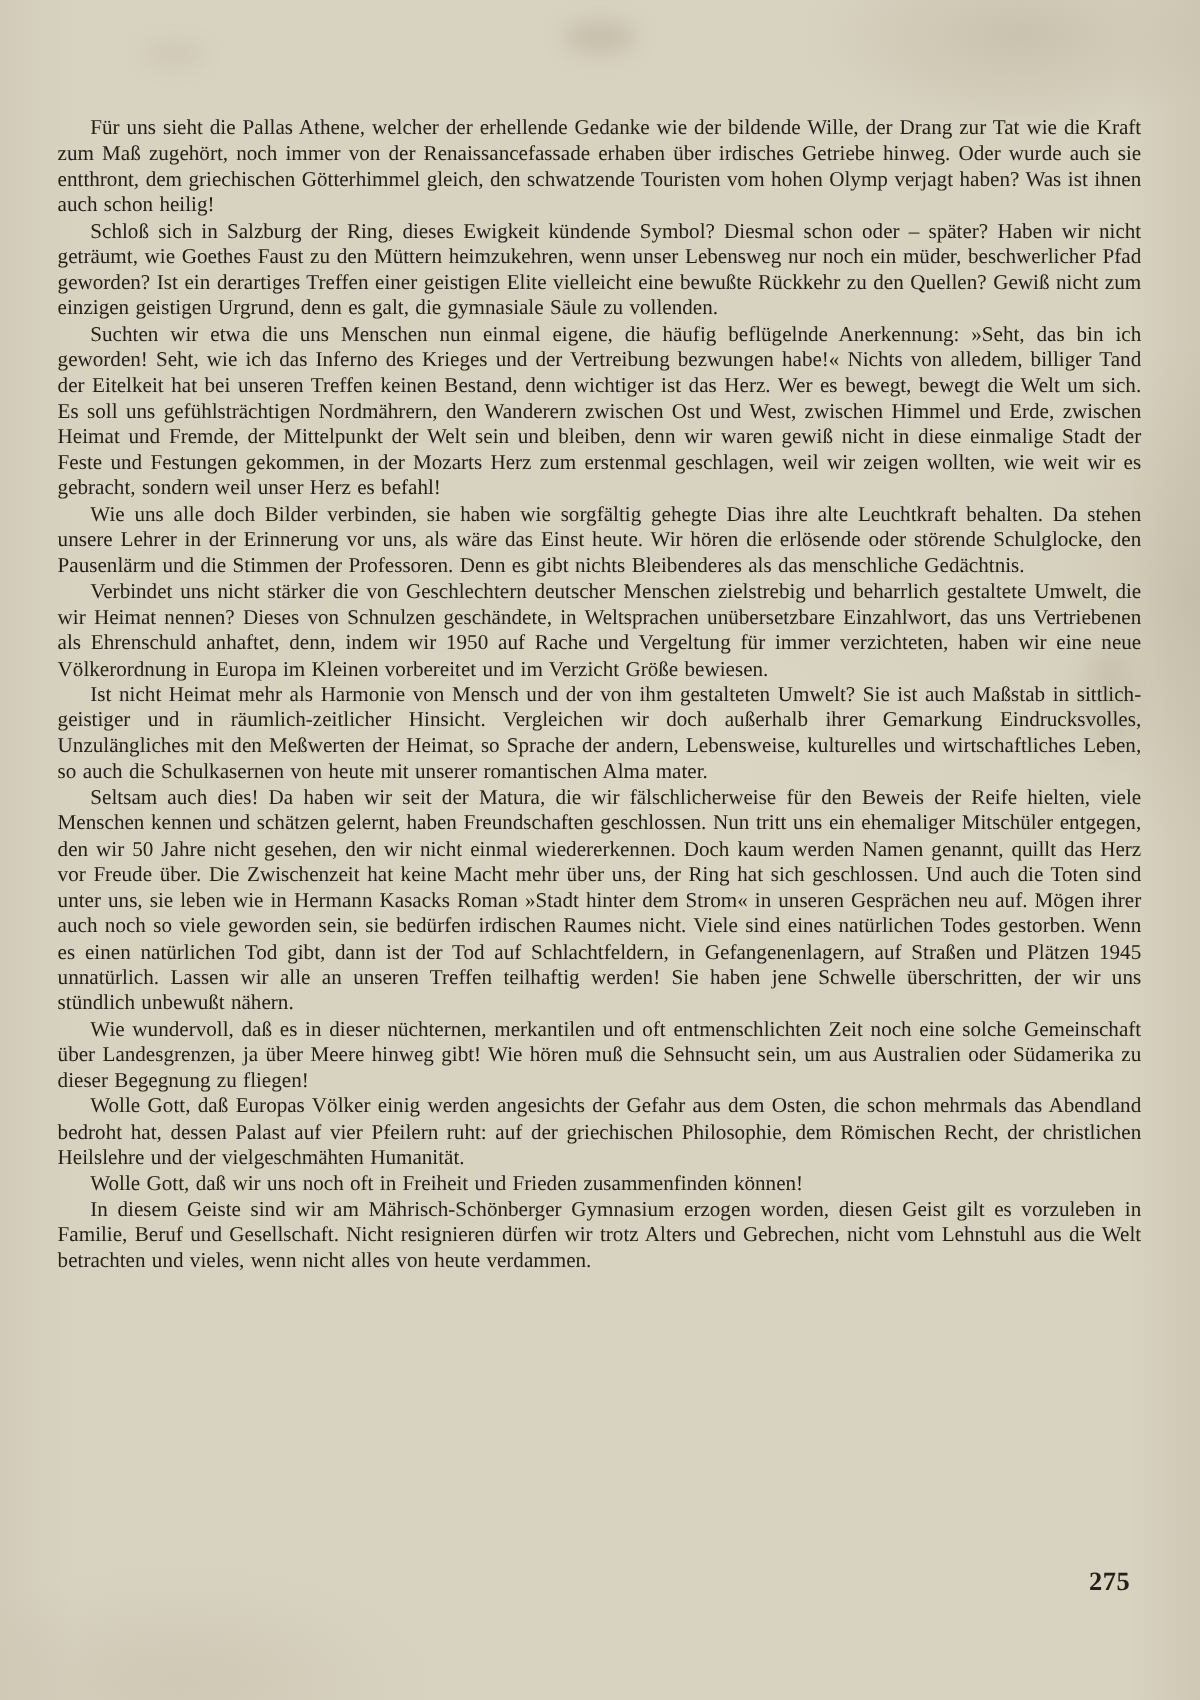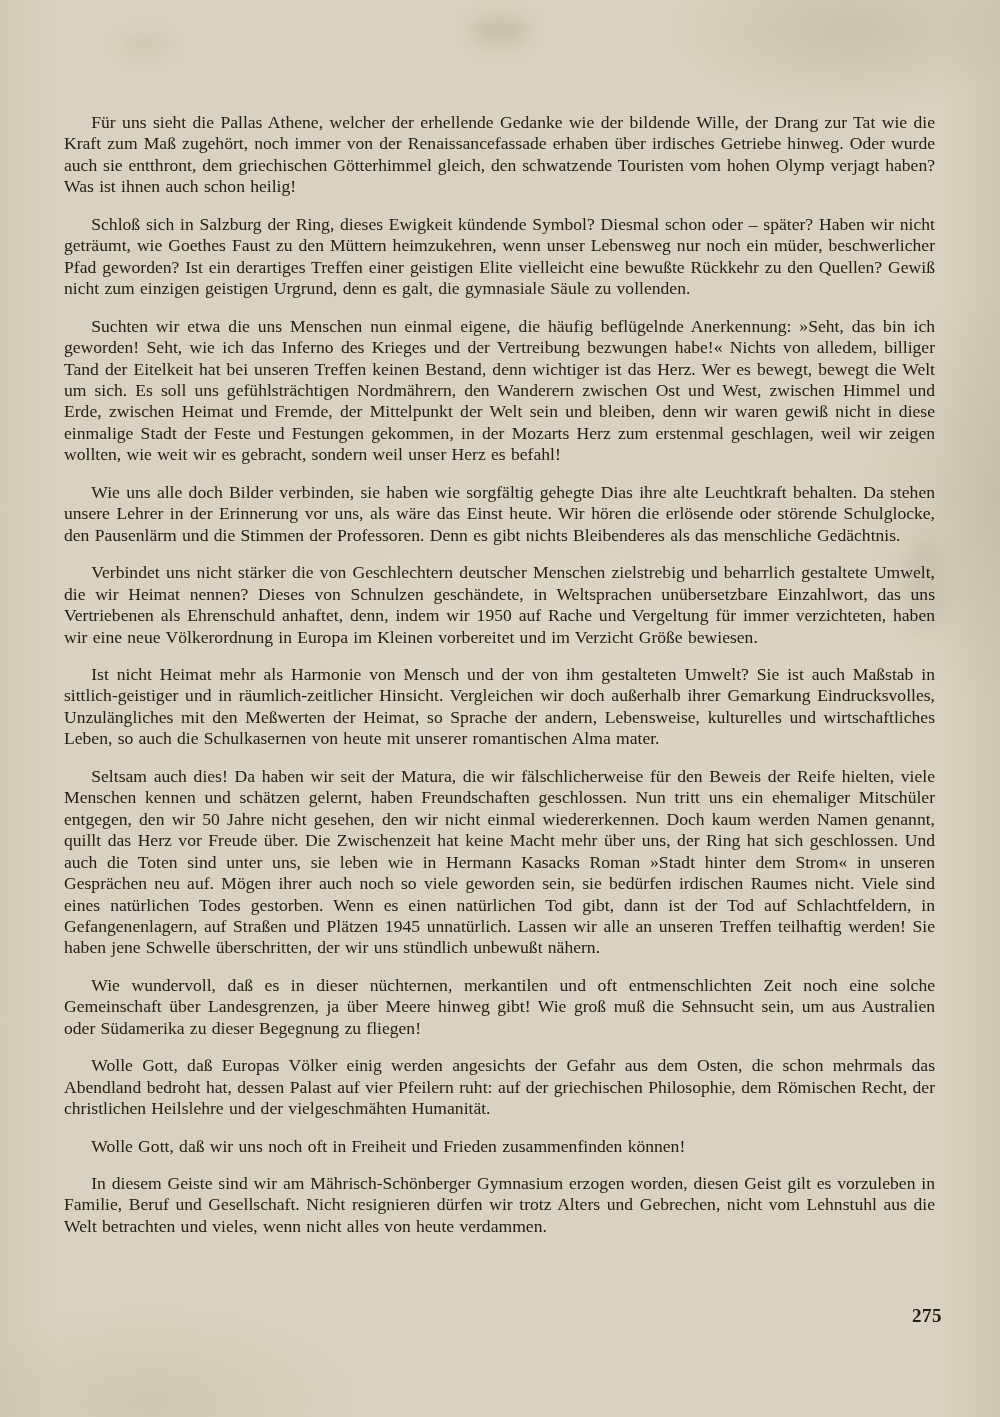--- a/index.html
+++ b/index.html
@@ -27,29 +27,29 @@
     top: 96px;
     width: 903px;
     font-size: 17.6px;
     line-height: 1.22;
     text-align: justify;
     hyphens: auto;
     -webkit-hyphens: auto;
     word-spacing: 0.05em;
   }
   .text-block p {
-    margin: 16px;
+    margin: 0;
     text-indent: 1.55em;
     font-family: Liberation Serif, serif;
   }
   .page-number {
     position: absolute;
     right: 58px;
     top: 1305px;
-    font-size: 19px;
+    font-size: 22px;
     font-weight: bold;
     letter-spacing: 0.5px;
   }
   .smudge {
     position: absolute;
     pointer-events: none;
     border-radius: 50%;
     filter: blur(9px);
   }
   .smudge-a { left: 470px; top: 18px;  width: 60px; height: 26px; background: rgba(115,105,80,0.18); }
@@ -64,19 +64,19 @@
 <div class="smudge smudge-c"></div>
 
 <div class="text-block">
   <p>Für uns sieht die Pallas Athene, welcher der erhellende Gedanke wie der bildende Wille, der Drang zur Tat wie die Kraft zum Maß zugehört, noch immer von der Renaissancefassade erhaben über irdisches Getriebe hinweg. Oder wurde auch sie entthront, dem griechischen Götterhimmel gleich, den schwatzende Touristen vom hohen Olymp verjagt haben? Was ist ihnen auch schon heilig!</p>
   <p>Schloß sich in Salzburg der Ring, dieses Ewigkeit kündende Symbol? Diesmal schon oder – später? Haben wir nicht geträumt, wie Goethes Faust zu den Müttern heimzukehren, wenn unser Lebensweg nur noch ein müder, beschwerlicher Pfad geworden? Ist ein derartiges Treffen einer geistigen Elite vielleicht eine bewußte Rückkehr zu den Quellen? Gewiß nicht zum einzigen geistigen Urgrund, denn es galt, die gymnasiale Säule zu vollenden.</p>
   <p>Suchten wir etwa die uns Menschen nun einmal eigene, die häufig beflügelnde Anerkennung: »Seht, das bin ich geworden! Seht, wie ich das Inferno des Krieges und der Vertreibung bezwungen habe!« Nichts von alledem, billiger Tand der Eitelkeit hat bei unseren Treffen keinen Bestand, denn wichtiger ist das Herz. Wer es bewegt, bewegt die Welt um sich. Es soll uns gefühlsträchtigen Nordmährern, den Wanderern zwischen Ost und West, zwischen Himmel und Erde, zwischen Heimat und Fremde, der Mittelpunkt der Welt sein und bleiben, denn wir waren gewiß nicht in diese einmalige Stadt der Feste und Festungen gekommen, in der Mozarts Herz zum erstenmal geschlagen, weil wir zeigen wollten, wie weit wir es gebracht, sondern weil unser Herz es befahl!</p>
   <p>Wie uns alle doch Bilder verbinden, sie haben wie sorgfältig gehegte Dias ihre alte Leuchtkraft behalten. Da stehen unsere Lehrer in der Erinnerung vor uns, als wäre das Einst heute. Wir hören die erlösende oder störende Schulglocke, den Pausenlärm und die Stimmen der Professoren. Denn es gibt nichts Bleibenderes als das menschliche Gedächtnis.</p>
   <p>Verbindet uns nicht stärker die von Geschlechtern deutscher Menschen zielstrebig und beharrlich gestaltete Umwelt, die wir Heimat nennen? Dieses von Schnulzen geschändete, in Weltsprachen unübersetzbare Einzahlwort, das uns Vertriebenen als Ehrenschuld anhaftet, denn, indem wir 1950 auf Rache und Vergeltung für immer verzichteten, haben wir eine neue Völkerordnung in Europa im Kleinen vorbereitet und im Verzicht Größe bewiesen.</p>
   <p>Ist nicht Heimat mehr als Harmonie von Mensch und der von ihm gestalteten Umwelt? Sie ist auch Maßstab in sittlich-geistiger und in räumlich-zeitlicher Hinsicht. Vergleichen wir doch außerhalb ihrer Gemarkung Eindrucksvolles, Unzulängliches mit den Meßwerten der Heimat, so Sprache der andern, Lebensweise, kulturelles und wirtschaftliches Leben, so auch die Schulkasernen von heute mit unserer romantischen Alma mater.</p>
   <p>Seltsam auch dies! Da haben wir seit der Matura, die wir fälschlicherweise für den Beweis der Reife hielten, viele Menschen kennen und schätzen gelernt, haben Freundschaften geschlossen. Nun tritt uns ein ehemaliger Mitschüler entgegen, den wir 50 Jahre nicht gesehen, den wir nicht einmal wiedererkennen. Doch kaum werden Namen genannt, quillt das Herz vor Freude über. Die Zwischenzeit hat keine Macht mehr über uns, der Ring hat sich geschlossen. Und auch die Toten sind unter uns, sie leben wie in Hermann Kasacks Roman »Stadt hinter dem Strom« in unseren Gesprächen neu auf. Mögen ihrer auch noch so viele geworden sein, sie bedürfen irdischen Raumes nicht. Viele sind eines natürlichen Todes gestorben. Wenn es einen natürlichen Tod gibt, dann ist der Tod auf Schlachtfeldern, in Gefangenenlagern, auf Straßen und Plätzen 1945 unnatürlich. Lassen wir alle an unseren Treffen teilhaftig werden! Sie haben jene Schwelle überschritten, der wir uns stündlich unbewußt nähern.</p>
-  <p>Wie wundervoll, daß es in dieser nüchternen, merkantilen und oft entmenschlichten Zeit noch eine solche Gemeinschaft über Landesgrenzen, ja über Meere hinweg gibt! Wie groß muß die Sehnsucht sein, um aus Australien oder Südamerika zu dieser Begegnung zu fliegen!</p>
+  <p>Wie wundervoll, daß es in dieser nüchternen, merkantilen und oft entmenschlichten Zeit noch eine solche Gemeinschaft über Landesgrenzen, ja über Meere hinweg gibt! Wie hören muß die Sehnsucht sein, um aus Australien oder Südamerika zu dieser Begegnung zu fliegen!</p>
   <p>Wolle Gott, daß Europas Völker einig werden angesichts der Gefahr aus dem Osten, die schon mehrmals das Abendland bedroht hat, dessen Palast auf vier Pfeilern ruht: auf der griechischen Philosophie, dem Römischen Recht, der christlichen Heilslehre und der vielgeschmähten Humanität.</p>
   <p>Wolle Gott, daß wir uns noch oft in Freiheit und Frieden zusammenfinden können!</p>
   <p>In diesem Geiste sind wir am Mährisch-Schönberger Gymnasium erzogen worden, diesen Geist gilt es vorzuleben in Familie, Beruf und Gesellschaft. Nicht resignieren dürfen wir trotz Alters und Gebrechen, nicht vom Lehnstuhl aus die Welt betrachten und vieles, wenn nicht alles von heute verdammen.</p>
 </div>
 
 <div class="page-number">275</div>
 
 </body></html>

